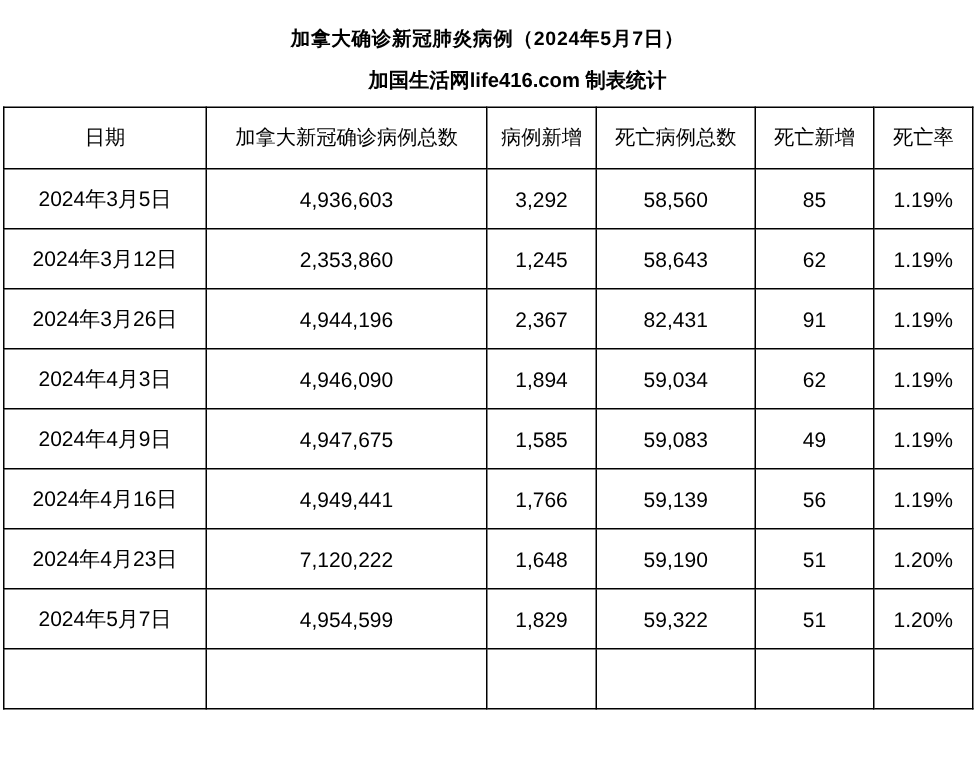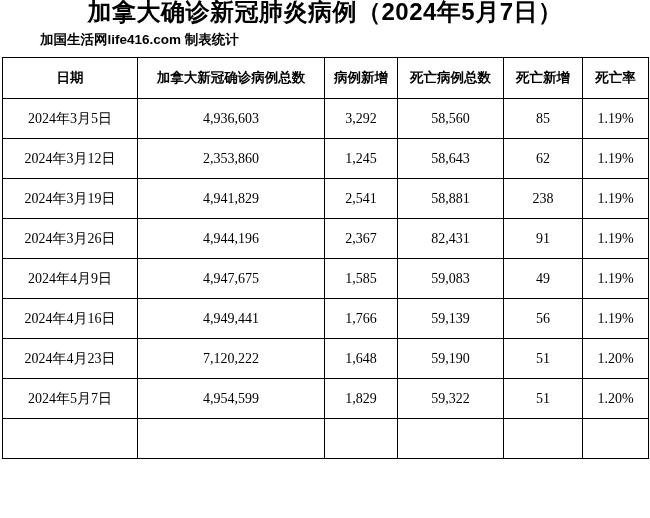--- a/index.html
+++ b/index.html
@@ -5,52 +5,53 @@
   * { margin: 0; padding: 0; box-sizing: border-box; }
   html, body {
     width: 650px;
     height: 518px;
     overflow: hidden;
     background: #ffffff;
     color: #000000;
     font-family: "Liberation Sans", sans-serif;
   }
   .title {
-    padding-top: 0;
+    padding-top: 14px;
     text-align: center;
-    font-size: 24px;
+    font-size: 13px;
     font-weight: 700;
     line-height: 23px;
     letter-spacing: 0.5px;
   }
   .subtitle {
     margin-top: 8px;
+    text-align: center;
     font-size: 13.5px;
     font-weight: 700;
     line-height: 17px;
     padding-left: 40px;
   }
   table.data-table {
     margin: 9px 0 0 2px;
     width: 646px;
     table-layout: fixed;
     border-collapse: collapse;
   }
   .data-table th, .data-table td {
     border: 1px solid #000000;
     text-align: center;
     vertical-align: middle;
     overflow: hidden;
     white-space: nowrap;
   }
   .data-table thead tr { height: 41px; }
-  .data-table tbody tr { height: 40px; font-family: Liberation Serif, serif; }
+  .data-table tbody tr { height: 40px; }
   .data-table th {
     font-size: 13.5px;
-    font-weight: 700;
+    font-weight: 400;
   }
   .data-table td {
     font-size: 14px;
     font-weight: 400;
   }
 </style>
 </head>
 <body>
 
 <div class="title">加拿大确诊新冠肺炎病例（2024年5月7日）</div>
@@ -87,33 +88,33 @@
       </tr>
       <tr>
         <td>2024年3月12日</td>
         <td>2,353,860</td>
         <td>1,245</td>
         <td>58,643</td>
         <td>62</td>
         <td>1.19%</td>
       </tr>
       <tr>
-        <td>2024年3月19日</td>
-        <td>4,941,829</td>
-        <td>2,541</td>
-        <td>58,881</td>
-        <td>238</td>
-        <td>1.19%</td>
-      </tr>
-      <tr>
         <td>2024年3月26日</td>
         <td>4,944,196</td>
         <td>2,367</td>
         <td>82,431</td>
         <td>91</td>
+        <td>1.19%</td>
+      </tr>
+      <tr>
+        <td>2024年4月3日</td>
+        <td>4,946,090</td>
+        <td>1,894</td>
+        <td>59,034</td>
+        <td>62</td>
         <td>1.19%</td>
       </tr>
       <tr>
         <td>2024年4月9日</td>
         <td>4,947,675</td>
         <td>1,585</td>
         <td>59,083</td>
         <td>49</td>
         <td>1.19%</td>
       </tr>

